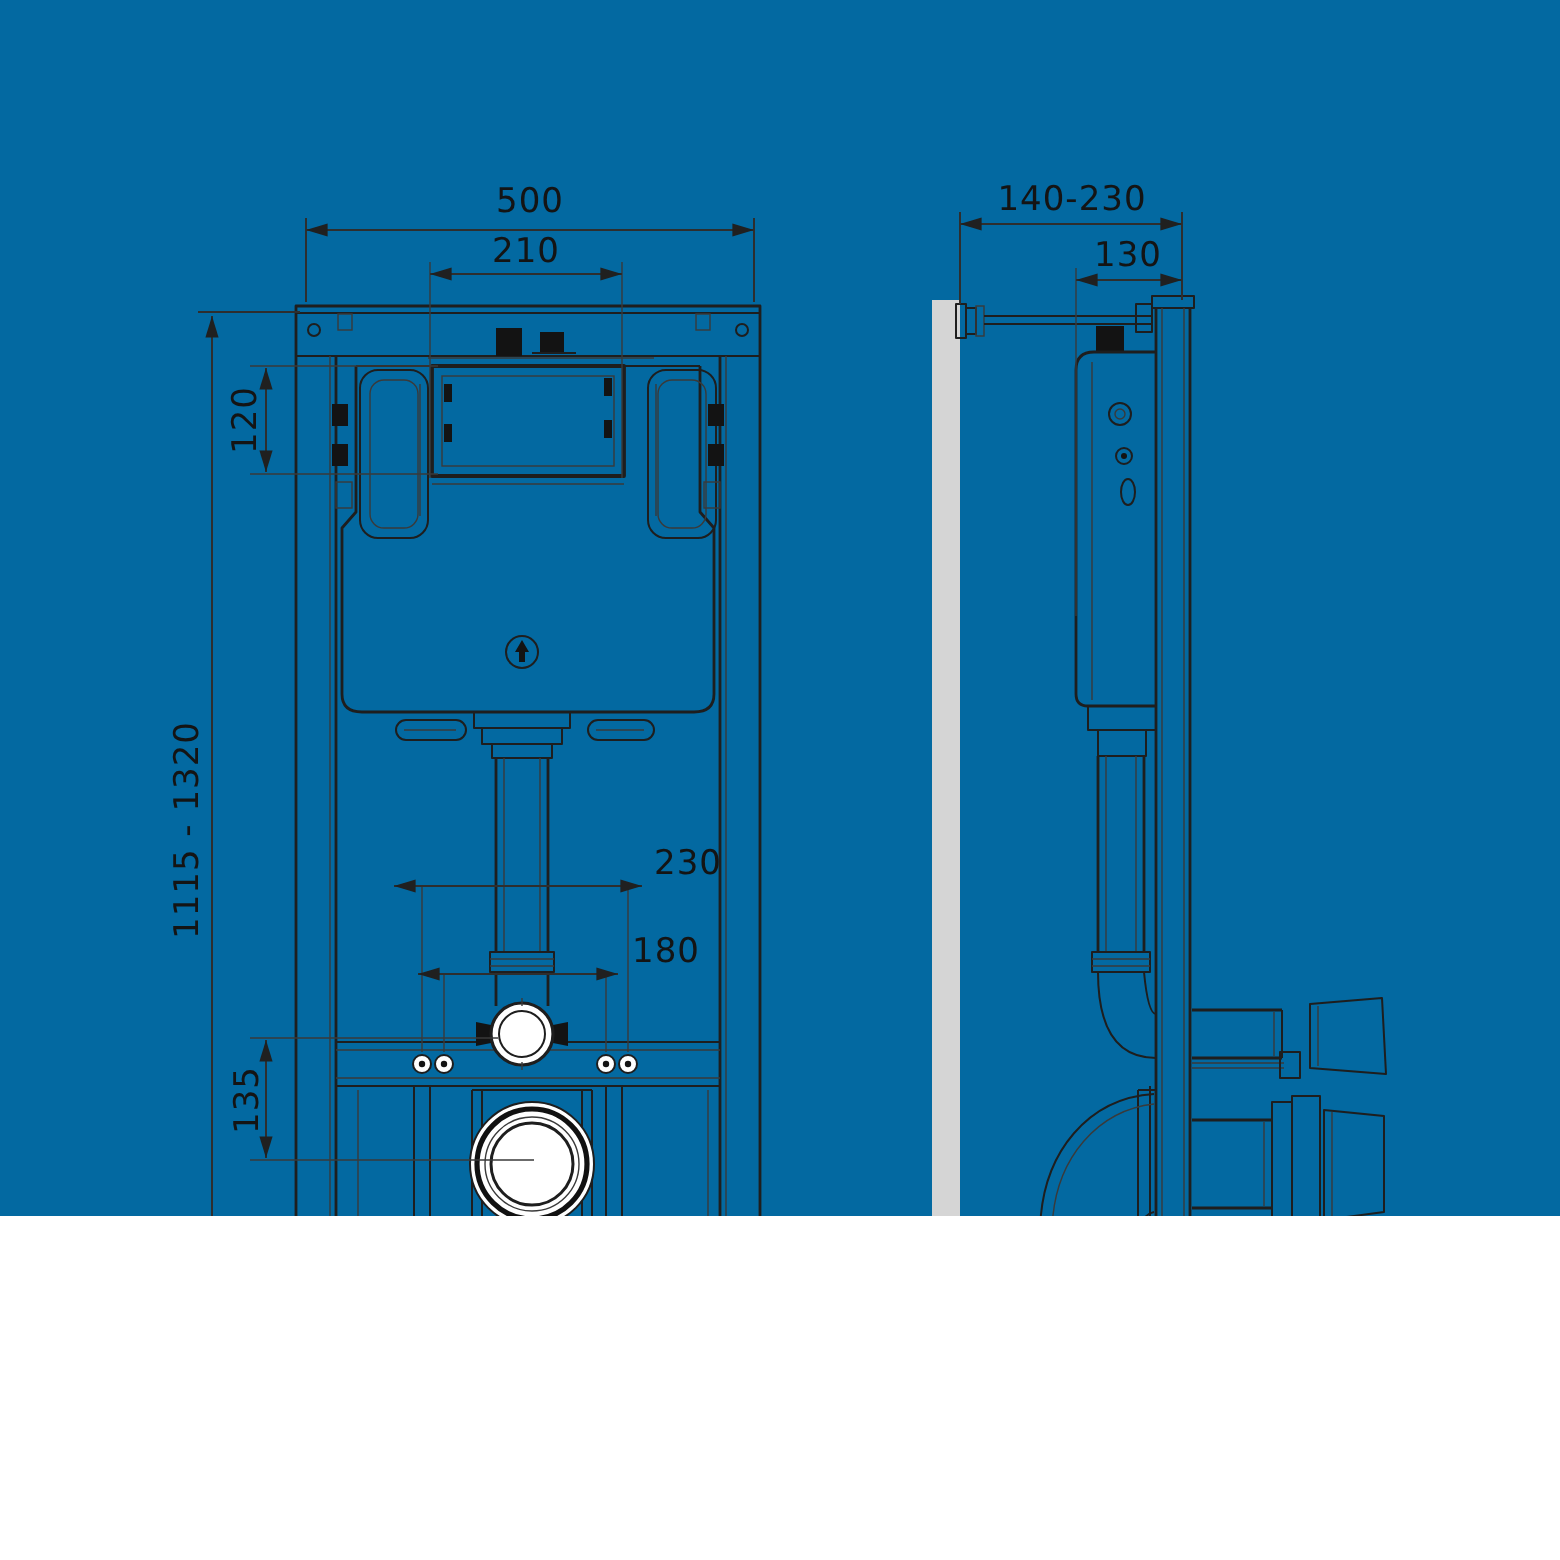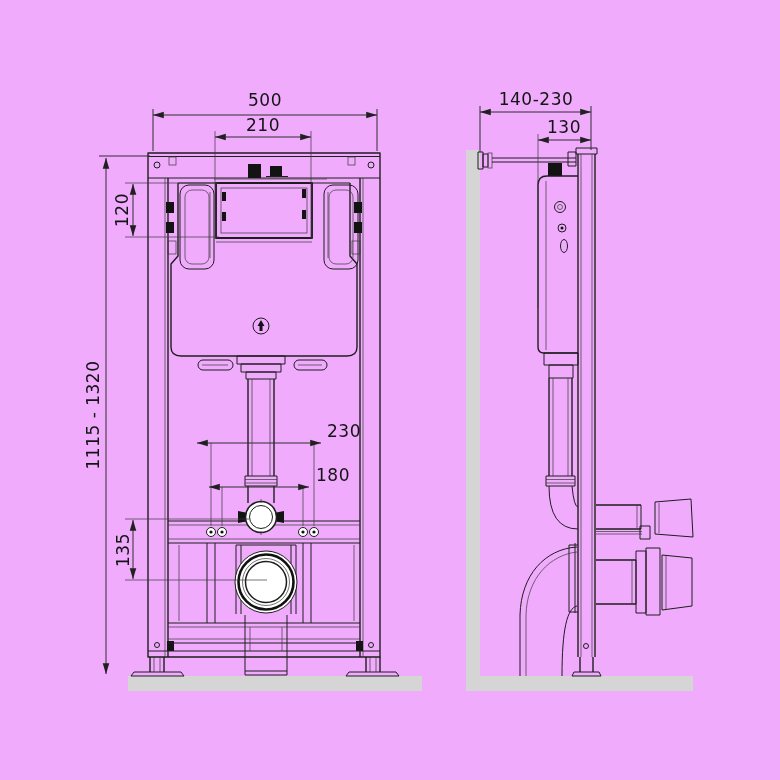--- a/index.html
+++ b/index.html
@@ -1,16 +1,16 @@
 <!DOCTYPE html>
 <html><head>
 <meta charset="utf-8">
 <style>
   html,body{margin:0;padding:0;background:#ffffff;}
-  #stage{position:relative;width:780px;height:780px;background:#f0abfc;overflow:hidden;
+  #stage{position:relative;width:780px;height:608px;background:#0369a1;overflow:hidden;
          font-family:"DejaVu Sans", sans-serif;}
   svg{display:block}
   .ln{fill:none;stroke:#1e1e1e;stroke-width:1.4;stroke-linejoin:round;stroke-linecap:butt}
   .md{fill:none;stroke:#1e1e1e;stroke-width:1;stroke-linejoin:round}
   .tn{fill:none;stroke:#3a3a3a;stroke-width:0.7}
   .dim{fill:none;stroke:#2e2e2e;stroke-width:1}
   .blk{fill:#131313;stroke:none}
   .wh{fill:#ffffff}
   .gray{fill:#d5d5d5;stroke:none}
   .thick{fill:none;stroke:#111;stroke-width:2.6}

